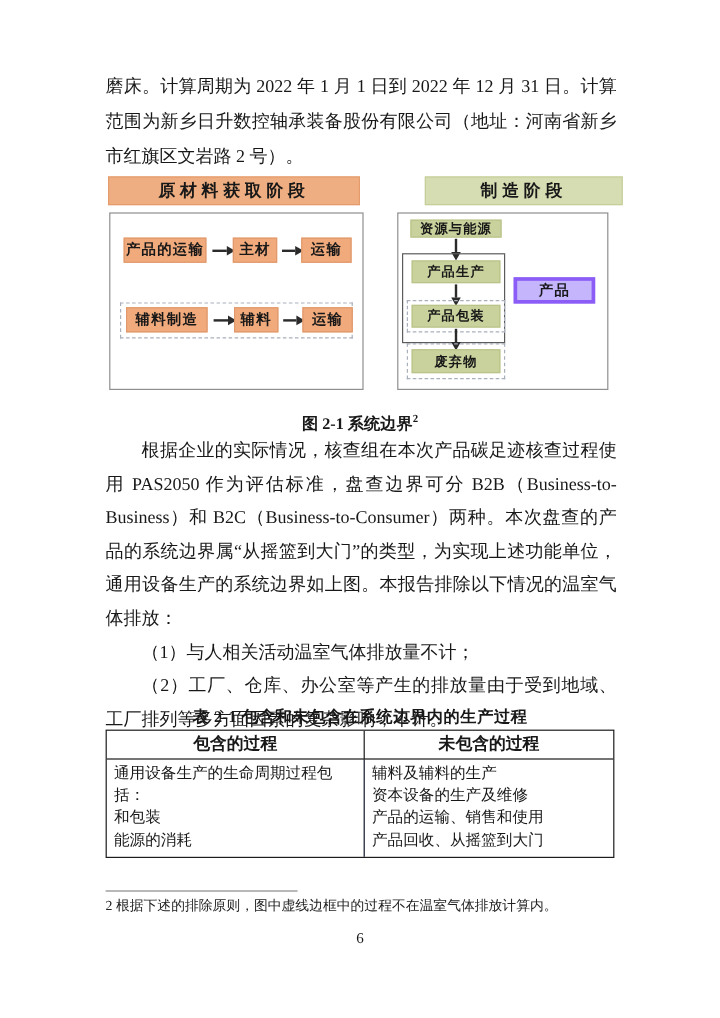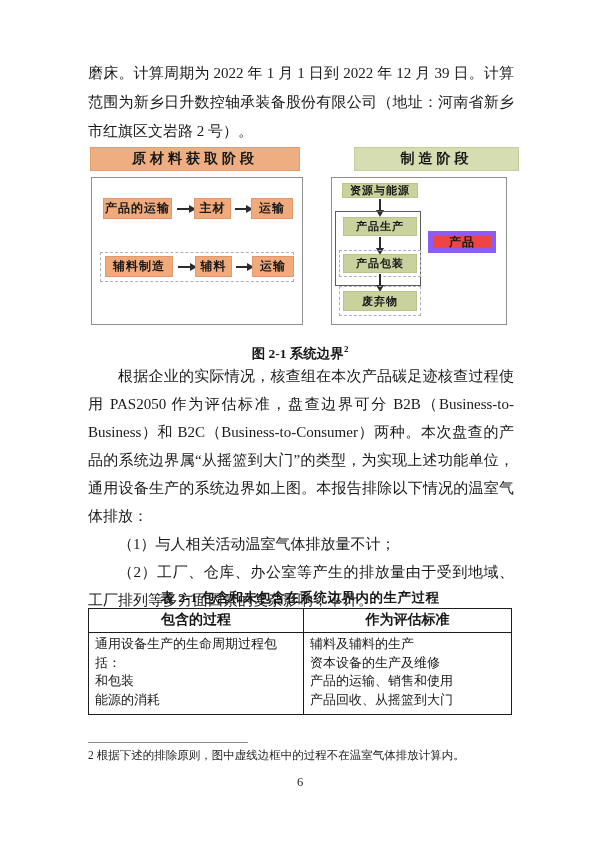--- a/index.html
+++ b/index.html
@@ -28,21 +28,21 @@
   .obox {
     background:#f0aa7c; border:1px solid #e0996c;
     display:flex; align-items:center; justify-content:center;
     font-weight:bold; font-size:12px; letter-spacing:1px; white-space:nowrap;
   }
   .gbox {
     background:#c9d29c; border:1px solid #b9c48a;
     display:flex; align-items:center; justify-content:center;
     font-weight:bold; font-size:11px; letter-spacing:1px; white-space:nowrap;
   }
-  .gbox-light { background:#ef4444; border:5px solid #8b5cf6; }
+  .gbox-light { background:#c4b5fd; border:3px solid #8b5cf6; }
   .dashed-box { border:1px dashed #a9b0bb; background:transparent; }
   .solid-inner { border:1px solid #5c5c5c; background:transparent; }
   .harrow { height:2px; background:#2b2b2b; }
   .harrow:after {
     content:""; position:absolute; right:-7px; top:-3px;
     border-left:7px solid #2b2b2b; border-top:4px solid transparent; border-bottom:4px solid transparent;
   }
   .varrow { width:2px; background:#2b2b2b; }
   .varrow:after {
     content:""; position:absolute; left:-3px; bottom:-7px;
@@ -69,21 +69,21 @@
   #footnote-rule { width:160px; border-top:1px solid #8a8a8a; height:1px; }
   #footnote-text { margin-top:5px; font-size:11.5px; line-height:15px; color:#222; }
   #page-number { position:absolute; left:0; top:775px; width:600px; text-align:center;
     font-size:12.5px; }
 </style>
 </head>
 <body>
 
 <div class="page">
 
-  <p id="para1" class="p-body">磨床。计算周期为 2022 年 1 月 1 日到 2022 年 12 月 39 日。计算范围为新乡日升数控轴承装备股份有限公司（地址：河南省新乡市红旗区文岩路 2 号）。</p>
+  <p id="para1" class="p-body">磨床。计算周期为 2022 年 1 月 1 日到 2022 年 12 月 31 日。计算范围为新乡日升数控轴承装备股份有限公司（地址：河南省新乡市红旗区文岩路 2 号）。</p>
 
   <div id="figure">
 
     <div class="abs stage-header hd-orange" style="left:5px; top:7px; width:210px; height:24px;">原材料获取阶段</div>
     <div class="abs container-box" style="left:6px; top:37px; width:212px; height:148px;"></div>
 
     <div class="abs obox" style="left:18px; top:58px; width:69px; height:21px;">产品的运输</div>
     <div class="abs harrow" style="left:92px; top:68px; width:12px;"></div>
     <div class="abs obox" style="left:109px; top:58px; width:37px; height:21px;">主材</div>
     <div class="abs harrow" style="left:150px; top:68px; width:11px;"></div>
@@ -122,21 +122,21 @@
 
   <div id="paras">
     <p class="indent">根据企业的实际情况，核查组在本次产品碳足迹核查过程使用 PAS2050 作为评估标准，盘查边界可分 B2B（Business-to-Business）和 B2C（Business-to-Consumer）两种。本次盘查的产品的系统边界属“从摇篮到大门”的类型，为实现上述功能单位，通用设备生产的系统边界如上图。本报告排除以下情况的温室气体排放：</p>
     <p class="indent">（1）与人相关活动温室气体排放量不计；</p>
     <p class="indent">（2）工厂、仓库、办公室等产生的排放量由于受到地域、工厂排列等多方面因素的复杂影响，不计。</p>
   </div>
 
   <div id="table-title">表 2-1  包含和未包含在系统边界内的生产过程</div>
   <div id="tbl">
     <div class="th th-left">包含的过程</div>
-    <div class="th">作为评估标准</div>
+    <div class="th">未包含的过程</div>
     <div class="td td-left">
       <div>通用设备生产的生命周期过程包括：</div>
       <div>和包装</div>
       <div>能源的消耗</div>
     </div>
     <div class="td">
       <div>辅料及辅料的生产</div>
       <div>资本设备的生产及维修</div>
       <div>产品的运输、销售和使用</div>
       <div>产品回收、从摇篮到大门</div>

